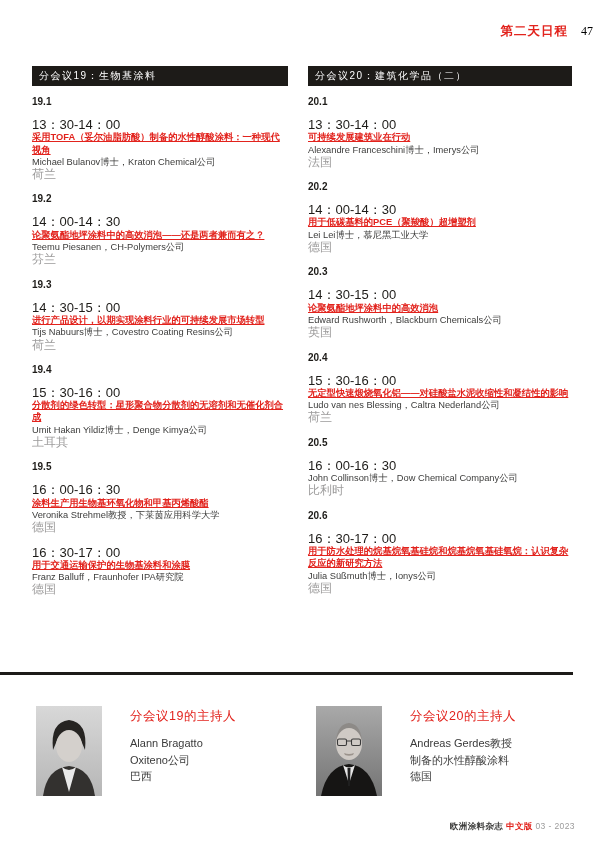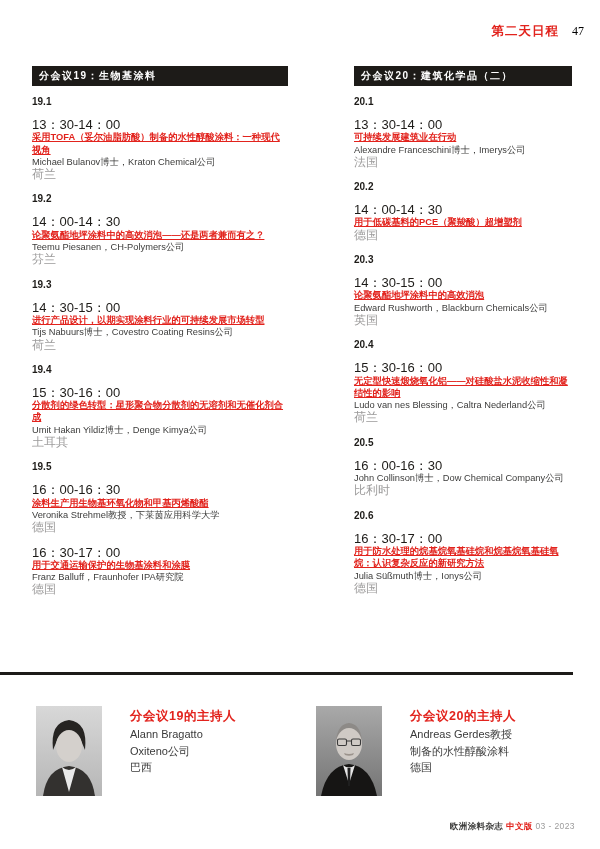--- a/index.html
+++ b/index.html
@@ -1,50 +1,50 @@
 <!DOCTYPE html>
 <html><head>
 <meta charset="utf-8">
 <style>
   html,body{margin:0;padding:0;background:#ffffff;}
   .page{
     position:relative;width:600px;height:849px;background:#ffffff;overflow:hidden;
     font-family:"Liberation Sans","DejaVu Sans",sans-serif;color:#1d1b18;
   }
   
-  .top-header{position:absolute;top:23px;right:16px;display:flex;align-items:baseline;gap:13px;}
+  .top-header{position:absolute;top:23px;right:7px;display:flex;align-items:baseline;gap:13px;}
   .day-title{color:#e2231d;font-weight:bold;font-size:12.5px;letter-spacing:1px;}
   .page-num{font-size:12px;color:#000000;font-family:Liberation Serif, serif;}
   
   .columns{position:absolute;top:66px;left:32px;width:540px;display:flex;gap:20px;}
   .col{display:flex;flex-direction:column;}
   .col-left{width:256px;flex:0 0 256px;}
-  .col-right{flex:1;margin-left:46px;}
+  .col-right{flex:1;}
   .col-header{
-    background:#1d1b18;color:#ffffff;font-size:10px;font-weight:bold;
+    background:#1d1b18;color:#ffffff;font-size:10px;font-weight:normal;
     padding:4px 7px 4px;letter-spacing:1.5px;line-height:12px;height:20px;box-sizing:border-box;
   }
   .session{margin-top:13px;}
   .session:first-child{margin-top:10px;}
   .s-no{font-size:10px;font-weight:bold;color:#1d1b18;margin-bottom:12px;}
   .s-time{font-size:13px;color:#1d1b18;line-height:12.3px;}
   .s-title{font-size:9.3px;font-weight:bold;color:#e2231d;line-height:12.3px;text-decoration:underline;}
   .s-speaker{font-size:9.3px;color:#3c3c3b;line-height:12.3px;}
   .s-country{font-size:12px;color:#9c9b9b;line-height:12.3px;}
   
   .divider{position:absolute;top:672px;left:0;width:573px;height:3px;background:#1d1b18;}
   
   .moderators{position:absolute;top:706px;left:36px;width:536px;display:flex;}
   .mod{display:flex;gap:28px;}
   .mod-1{width:280px;flex:0 0 280px;}
   .mod-2{flex:1;}
   .mod-photo{width:66px;height:90px;flex:0 0 66px;}
   .mod-photo svg{display:block;width:66px;height:90px;}
   .mod-text{padding-top:2px;}
-  .mod-title{color:#e2231d;font-weight:bold;font-size:12.5px;letter-spacing:.5px;margin-bottom:1px;}
+  .mod-title{color:#e2231d;font-weight:normal;font-size:12.5px;letter-spacing:.5px;margin-bottom:10px;}
   .mod-line{font-size:11px;color:#3a3a3a;line-height:16.5px;}
   
   .footer{position:absolute;top:821px;right:25px;font-size:8.5px;letter-spacing:.4px;white-space:nowrap;}
   .f-mag{color:#3c3c3b;font-weight:bold;}
   .f-ed{color:#e2231d;font-weight:bold;}
   .f-issue{color:#9c9b9b;}
 </style>
 </head>
 <body>
 
@@ -115,20 +115,21 @@
     <div class="s-time">13：30-14：00</div>
     <div class="s-title">可持续发展建筑业在行动</div>
     <div class="s-speaker">Alexandre Franceschini博士，Imerys公司</div>
     <div class="s-country">法国</div>
   </article>
 
   <article class="session">
     <div class="s-no">20.2</div>
     <div class="s-time">14：00-14：30</div>
     <div class="s-title">用于低碳基料的PCE（聚羧酸）超增塑剂</div>
+    <div class="s-speaker">Lei Lei博士，慕尼黑工业大学</div>
     <div class="s-country">德国</div>
   </article>
 
   <article class="session">
     <div class="s-no">20.3</div>
     <div class="s-time">14：30-15：00</div>
     <div class="s-title">论聚氨酯地坪涂料中的高效消泡</div>
     <div class="s-speaker">Edward Rushworth，Blackburn Chemicals公司</div>
     <div class="s-country">英国</div>
   </article>

